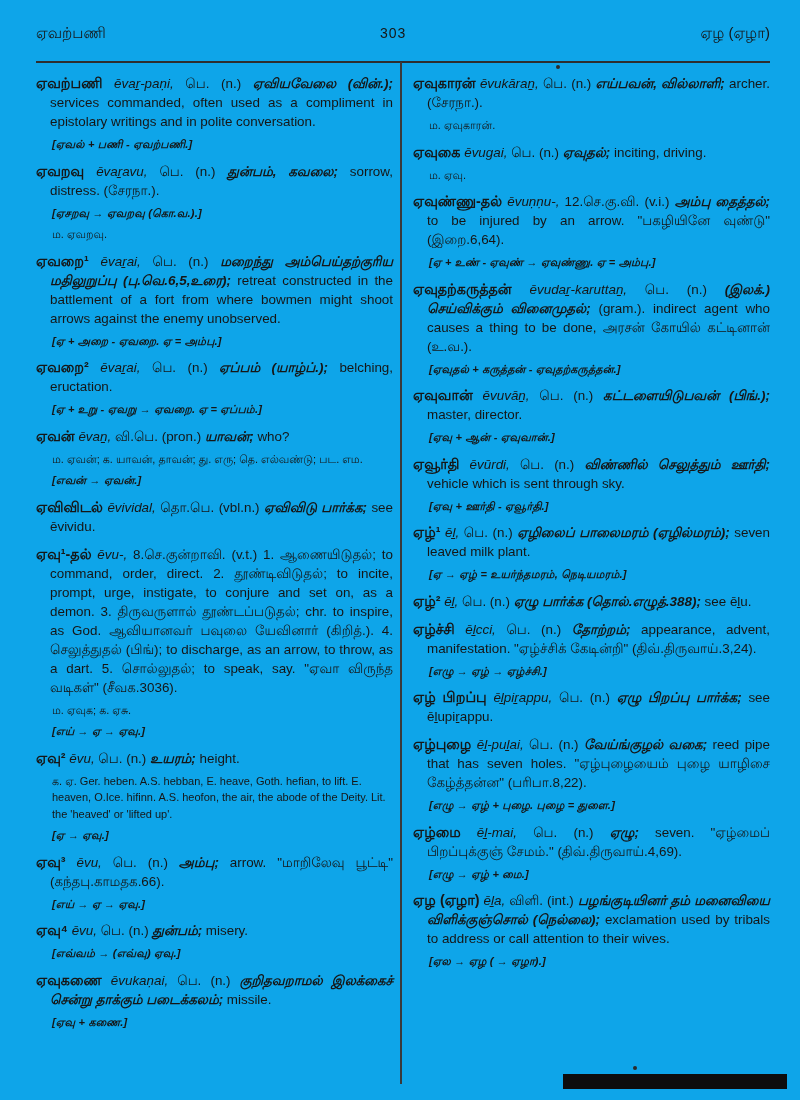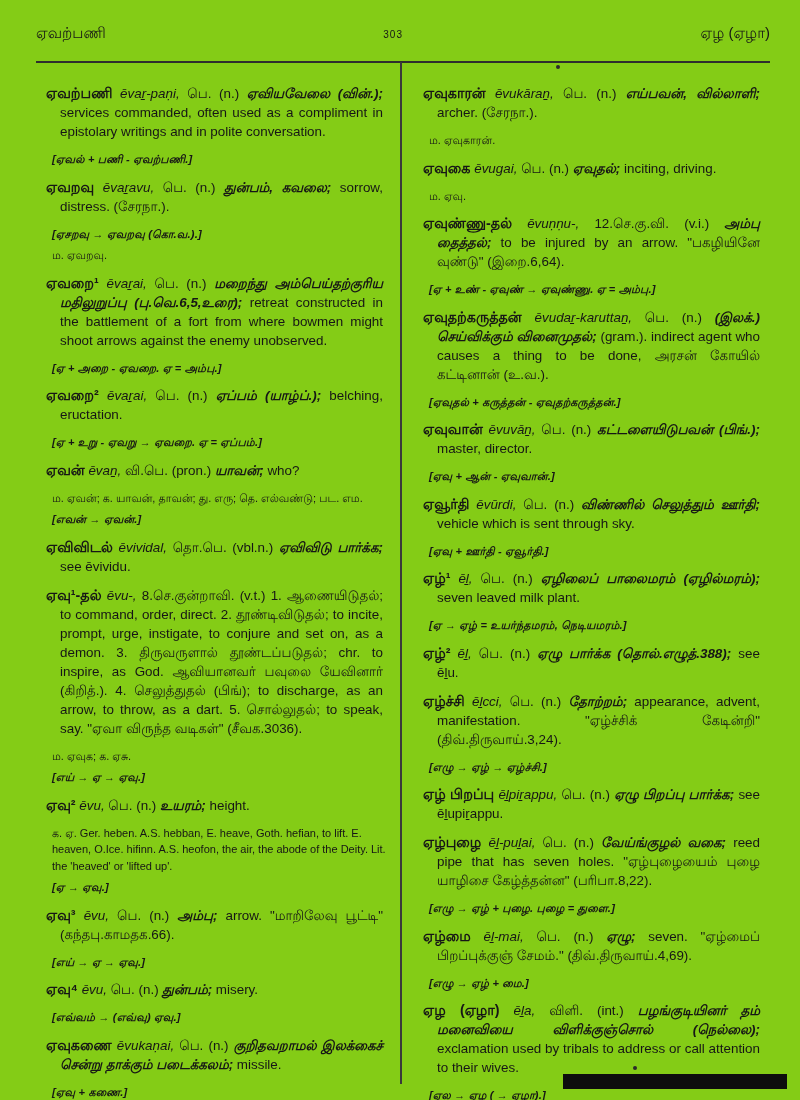--- a/index.html
+++ b/index.html
@@ -1,37 +1,37 @@
 <!DOCTYPE html>
 <html><head>
 <meta charset="utf-8">
 <style>
   html,body { margin:0; padding:0; background:#e8e8e4; }
   .page {
     position:relative; width:800px; height:1100px; margin:0 auto;
-    background:#84cc16; overflow:hidden; color:#161616;
+    background:#0ea5e9; overflow:hidden; color:#161616;
     font-family:"Liberation Sans", sans-serif;
   }
   .running-head {
     position:absolute; top:24px; left:36px; right:30px;
     display:flex; justify-content:space-between; align-items:baseline;
     font-size:15px;
   }
   .running-head .word { font-size:15px; }
-  .running-head .pageno { font-size:10px; letter-spacing:1px; transform:translateX(-10px); }
+  .running-head .pageno { font-size:14px; letter-spacing:1px; transform:translateX(-10px); }
   .head-rule { position:absolute; top:61px; left:36px; width:734px; height:1.5px; background:#2e2e2e; }
   .col-divider { position:absolute; top:62px; left:400px; width:1.5px; height:1022px; background:#3a3a3a; }
 
   .col { position:absolute; top:74px; }
   .col-left  { left:36px;  width:357px; }
   .col-right { left:413px; width:357px; }
 
   .entry { margin:0 0 9px 0; }
   .etext {
-    margin:10px; font-size:13.4px; line-height:19px; text-align:justify;
+    margin:0; font-size:13.4px; line-height:19px; text-align:justify;
     text-indent:-14px; padding-left:14px;
   }
   .head { font-weight:bold; font-size:14.3px; }
   .translit { font-style:italic; }
   .gloss { font-weight:bold; font-style:italic; }
   .note { margin:5px 0 5px 16px; font-size:11px; line-height:16.5px; }
   .note.etym { font-style:italic; font-weight:600; letter-spacing:0.2px; }
   .note.cognate { font-style:normal; }
 
   .ink-dot { position:absolute; width:4px; height:4px; border-radius:50%; background:#2b2b2b; }

